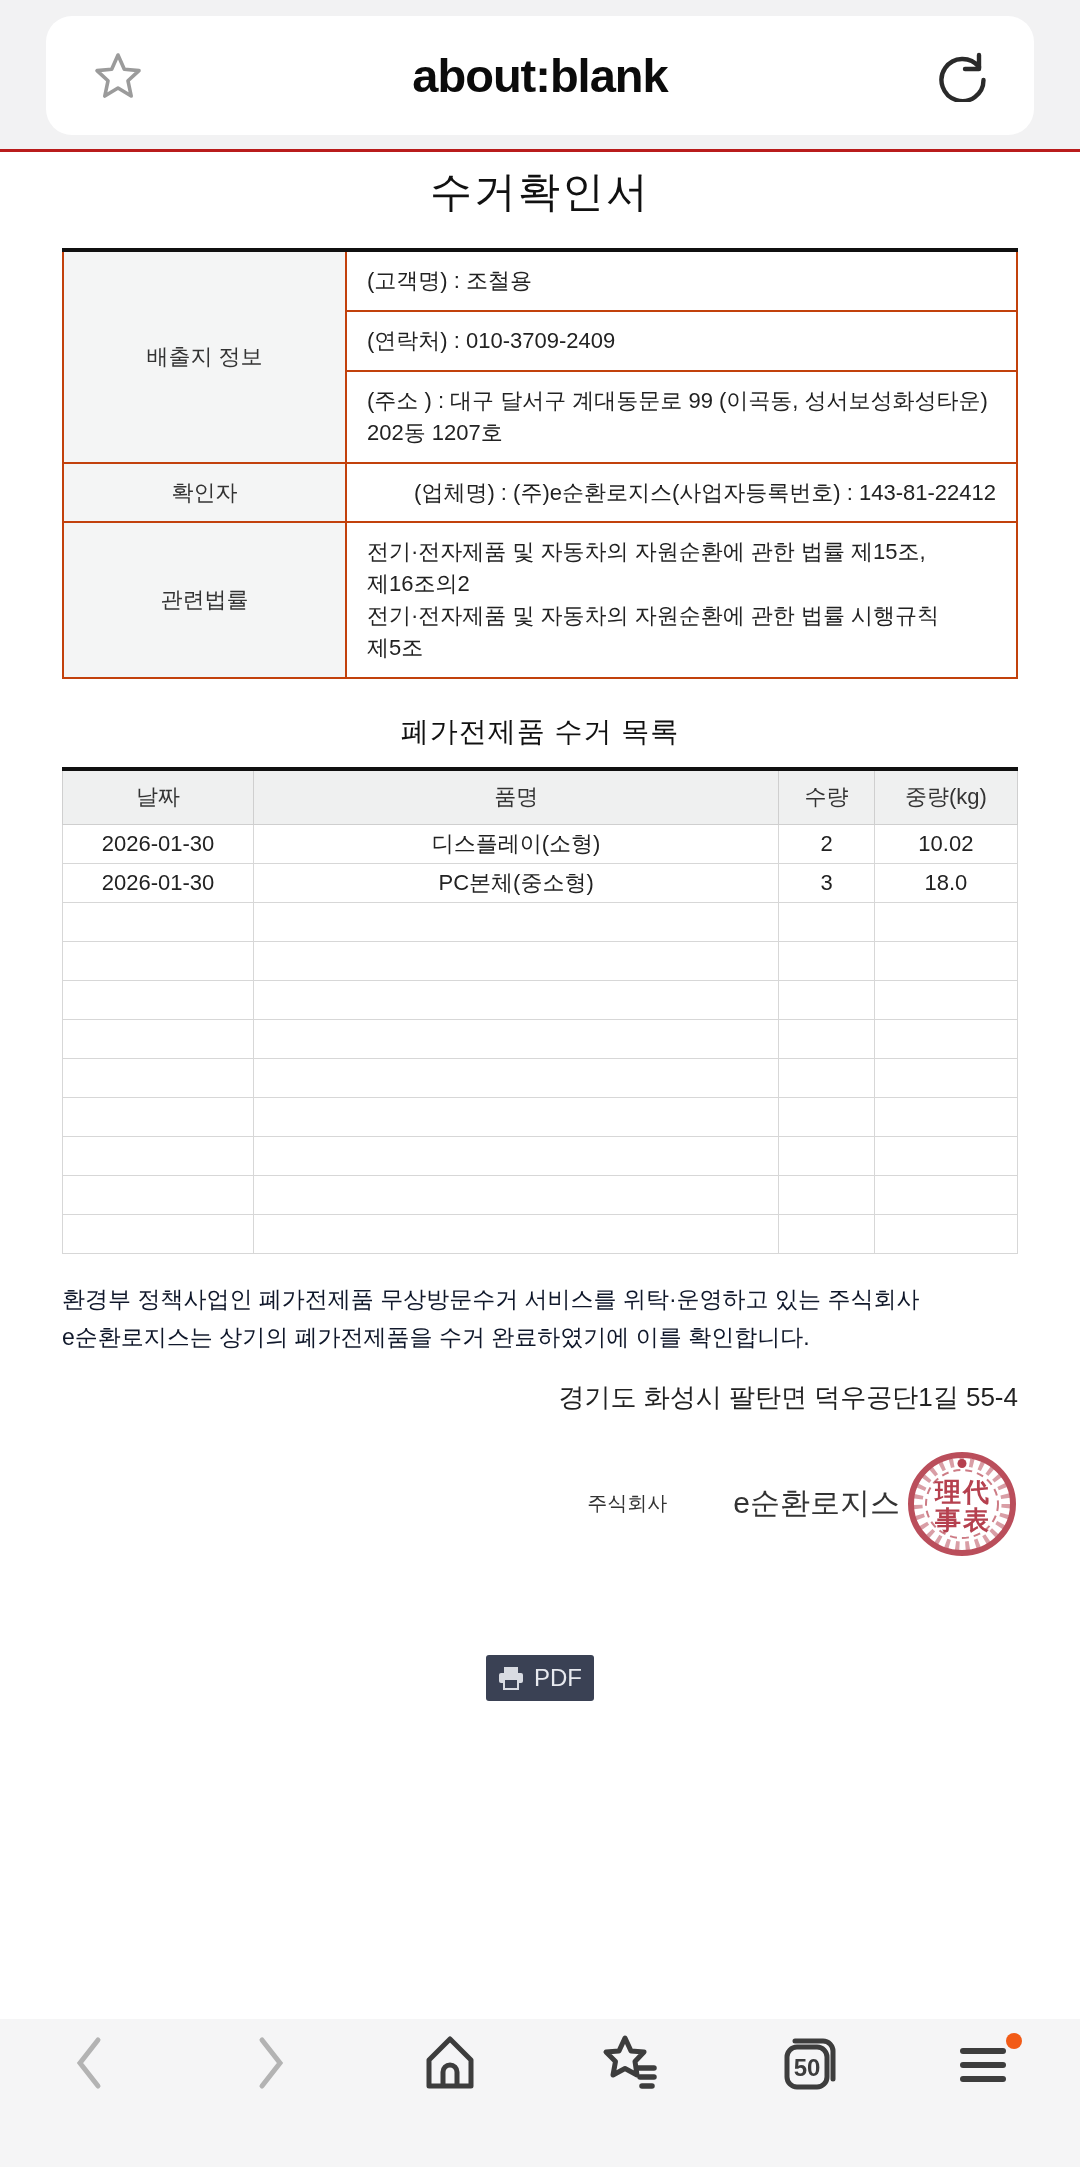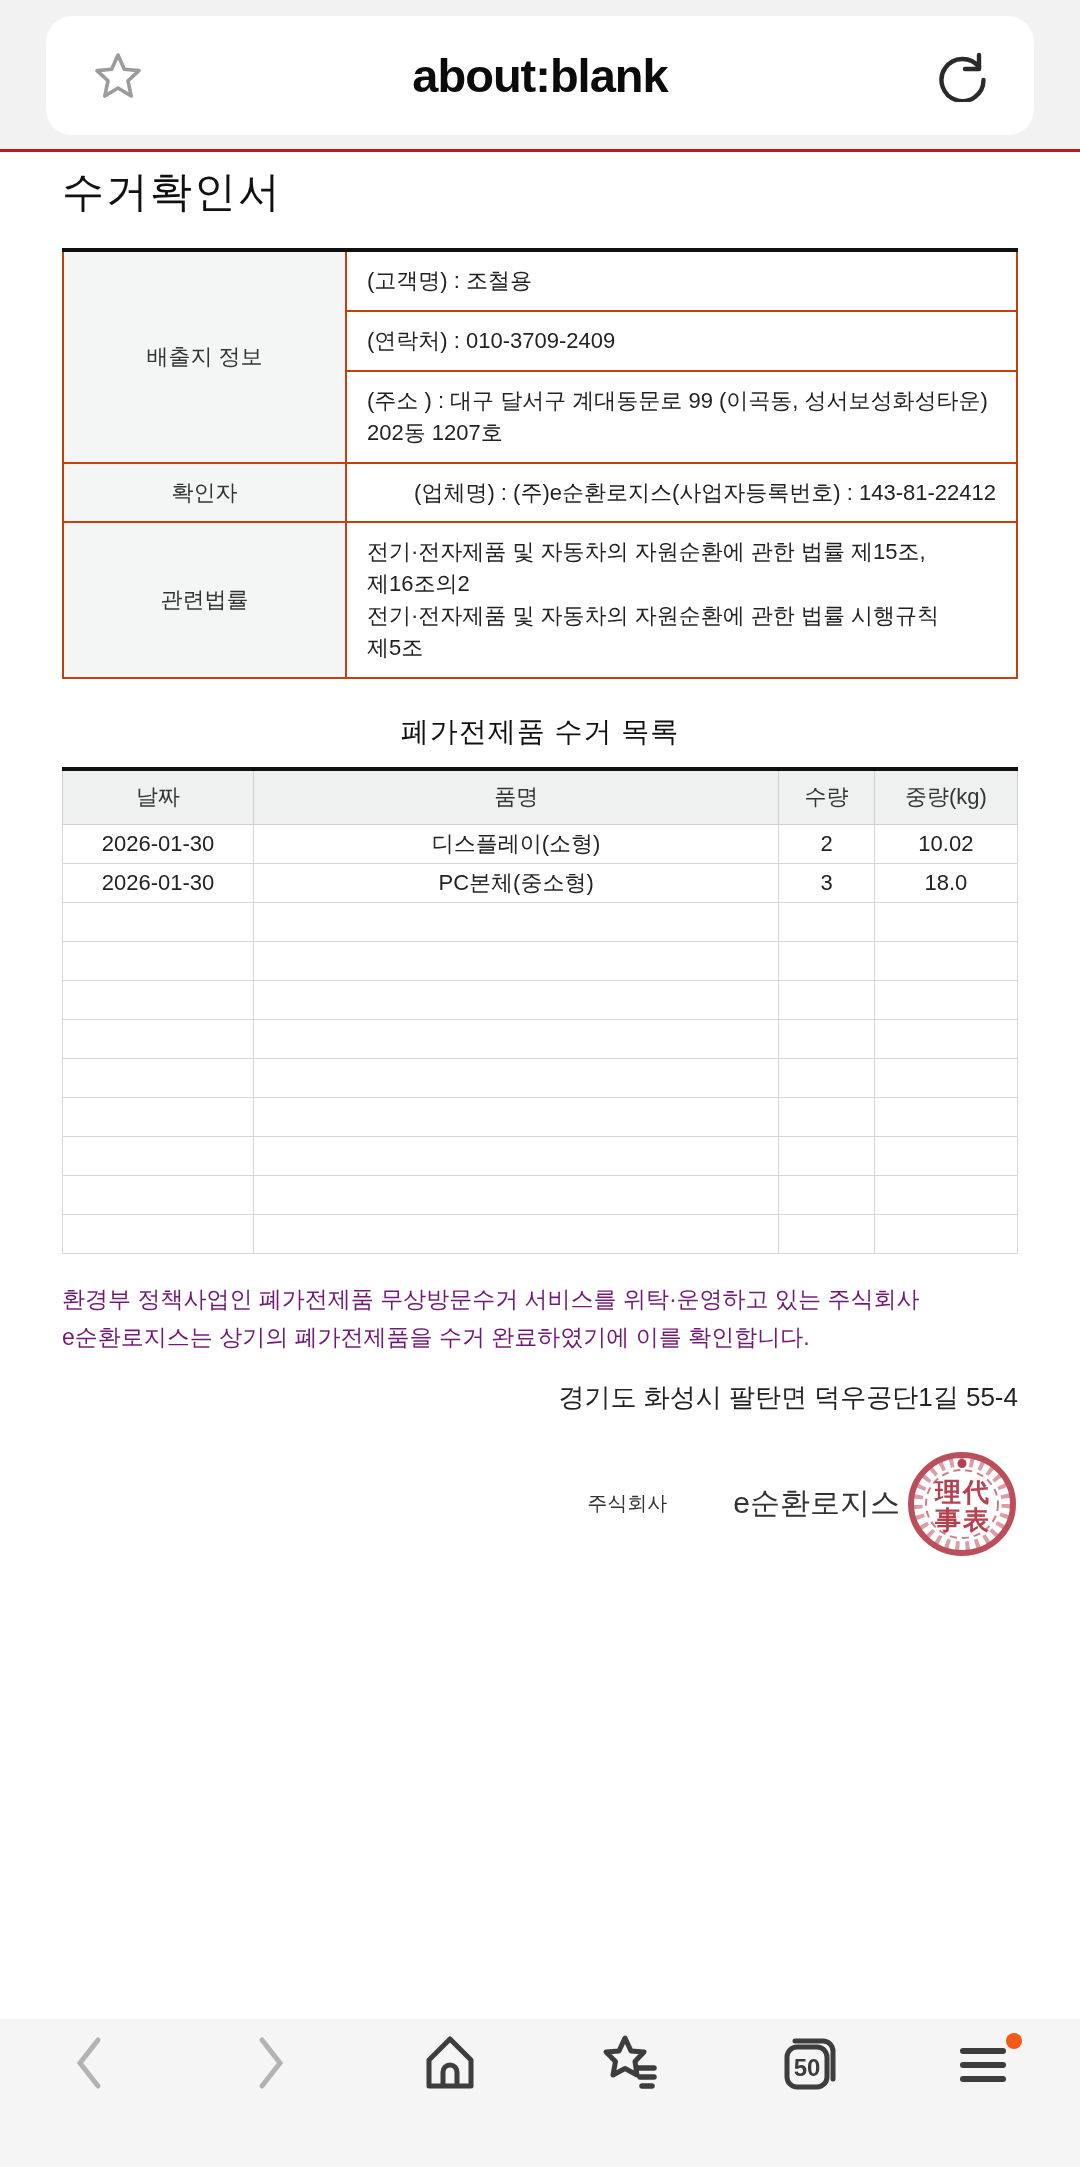--- a/index.html
+++ b/index.html
@@ -13,21 +13,21 @@
   .address-bar {
     position:absolute; left:46px; top:16px; width:988px; height:119px;
     background:#ffffff; border-radius:26px; display:flex; align-items:center;
   }
   .addr-star { margin-left:46px; flex:0 0 auto; }
   .addr-url { flex:1; text-align:center; font-size:47px; font-weight:bold; color:#0b0b0b; letter-spacing:-1px; }
   .addr-refresh { margin-right:46px; flex:0 0 auto; }
   
   .page { padding:0 62px; background:#fff; }
   .issue-label { padding-top:96px; font-size:21px; color:#111; }
-  .doc-title { margin-top:12px; text-align:left; font-size:42px; font-weight:400; color:#111; letter-spacing:2px; }
+  .doc-title { margin-top:12px; text-align:center; font-size:42px; font-weight:400; color:#111; letter-spacing:2px; }
   table.info-table {
     margin-top:28px; width:100%; border-collapse:collapse;
     border-top:4px solid #101010; font-size:22px; color:#222;
     word-break:keep-all;
   }
   table.info-table td { border:2px solid #c2410c; }
   td.info-label {
     width:283px; background:#f4f5f5; text-align:center;
     color:#333; font-size:22px; padding:10px 6px;
   }
@@ -39,21 +39,21 @@
     margin-top:16px; width:100%; border-collapse:collapse;
     border-top:4px solid #101010; font-size:22px;
   }
   table.coll-table th {
     background:#eff0f0; font-weight:400; color:#333;
     height:55px; border:1px solid #cfcfcf; font-size:22px;
   }
   table.coll-table td {
     height:39px; text-align:center; border:1px solid #d7d7d7; color:#222;
   }
-  .confirm-text { margin-top:26px; font-size:23px; line-height:38px; color:#701a75; word-break:keep-all; }
+  .confirm-text { margin-top:26px; font-size:23px; line-height:38px; color:#0f172a; word-break:keep-all; }
   .address-line { margin-top:24px; text-align:right; font-size:26px; color:#222; }
   .company-line { margin-top:36px; display:flex; justify-content:flex-end; align-items:center; }
   .company-prefix { font-size:20px; color:#333; margin-right:66px; }
   .company-name { font-size:30px; color:#333; margin-right:6px; }
   .pdf-row { margin-top:98px; text-align:center; }
   .pdf-button {
     display:inline-flex; align-items:center; justify-content:center; gap:10px;
     width:108px; height:46px; background:#3a4154; color:#e8eaef;
     border:none; border-radius:3px; font-size:24px;
     font-family:"Liberation Sans",sans-serif; cursor:pointer;
@@ -223,20 +223,30 @@
         <g fill="#b5404e" font-family="'DejaVu Serif',serif" font-size="26" font-weight="bold" text-anchor="middle">
           <text x="42" y="50">理</text>
           <text x="70" y="50">代</text>
           <text x="42" y="78">事</text>
           <text x="70" y="78">表</text>
         </g>
       </svg>
     </span>
   </div>
 
+  <div class="pdf-row">
+    <button class="pdf-button">
+      <svg width="26" height="24" viewBox="0 0 26 24">
+        <rect x="6" y="1" width="14" height="6" fill="#d8dbe2"></rect>
+        <rect x="1" y="7" width="24" height="10" rx="2" fill="#d8dbe2"></rect>
+        <rect x="6" y="13" width="14" height="10" fill="#3a4154" stroke="#d8dbe2" stroke-width="2"></rect>
+      </svg>
+      <span>PDF</span>
+    </button>
+  </div>
 </div>
 
 <div class="bottom-nav">
   <div class="nav-btn">
     <svg width="50" height="62" viewBox="0 0 50 62">
       <path d="M33 8 L15 31 L33 54" stroke="#b3b3b3" stroke-width="5" fill="none" stroke-linecap="round"></path>
     </svg>
   </div>
   <div class="nav-btn">
     <svg width="50" height="62" viewBox="0 0 50 62">

